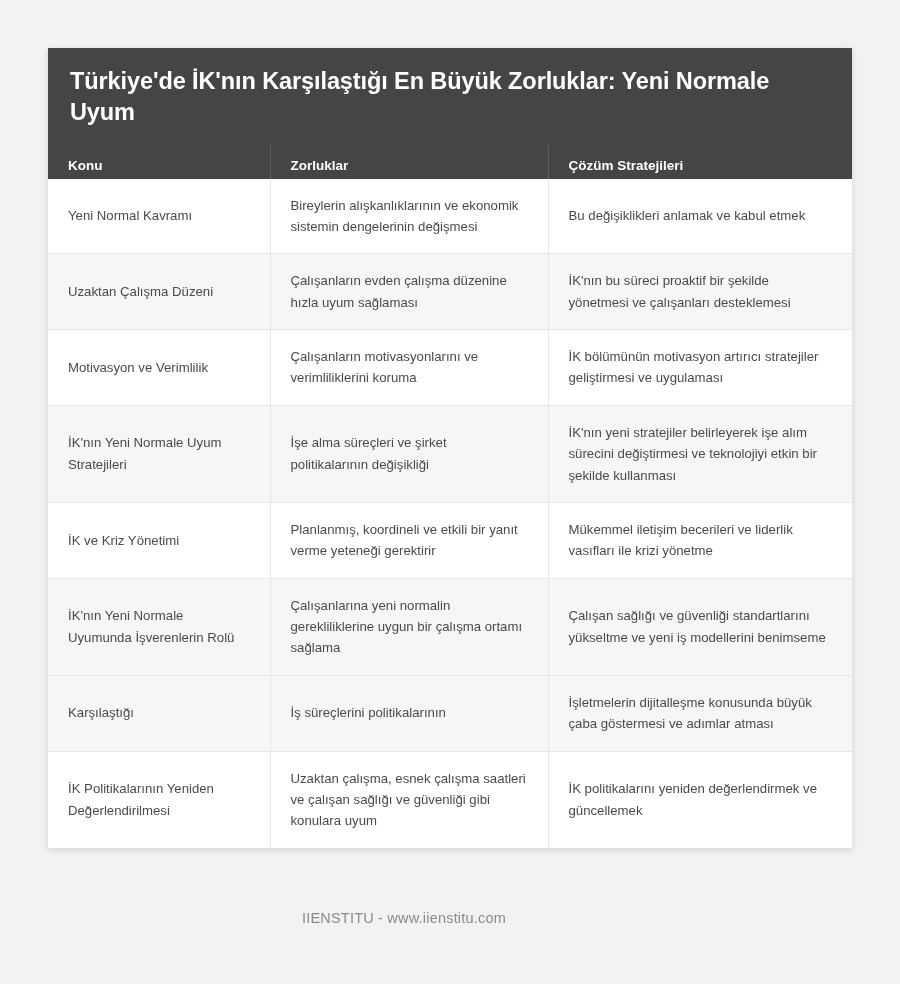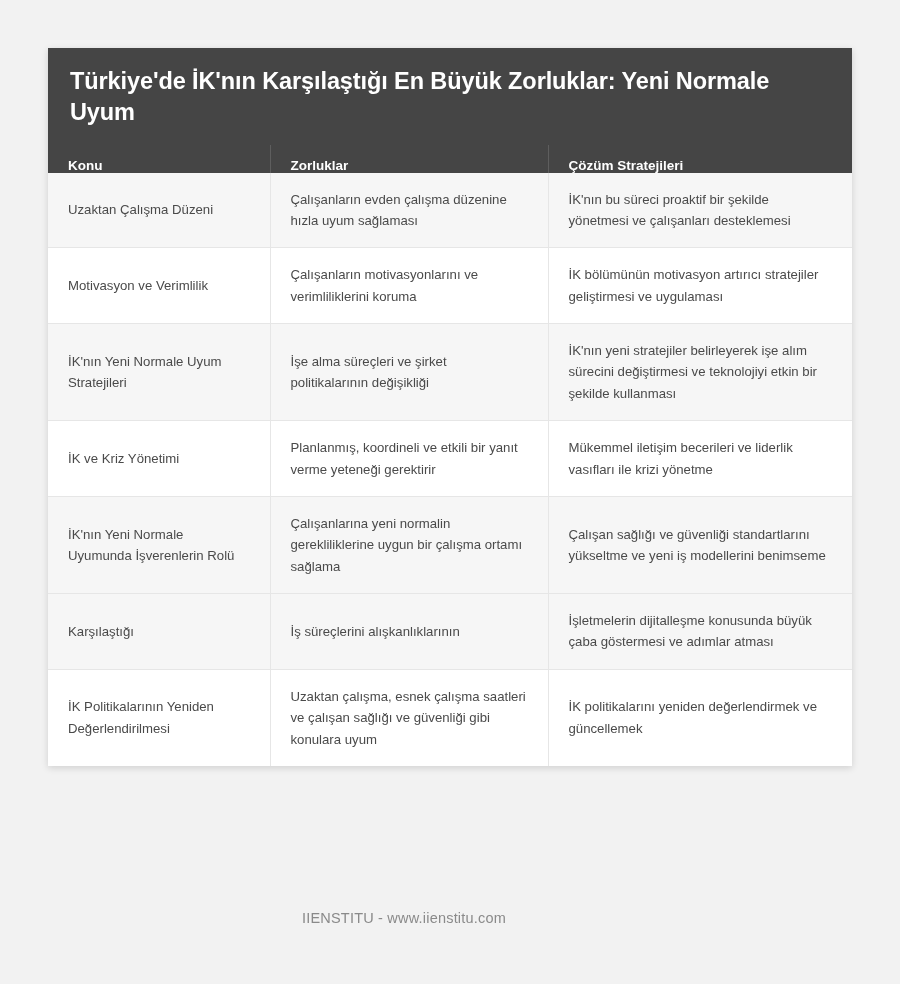--- a/index.html
+++ b/index.html
@@ -56,21 +56,21 @@
     border-collapse: collapse;
     table-layout: fixed;
   }
 
   table.data-table thead th {
     background: #454545;
     color: #ffffff;
     font-size: 13.5px;
     font-weight: bold;
     text-align: left;
-    padding: 13px 20px 0 20px;
+    padding: 13px 20px 6px 20px;
     border-right: 1px solid #5e5e5e;
     vertical-align: middle;
     box-sizing: border-box;
   }
   table.data-table thead th:last-child {
     border-right: none;
   }
 
   table.data-table tbody td {
     font-size: 13.2px;
@@ -131,20 +131,25 @@
       </colgroup>
       <thead>
         <tr>
           <th>Konu</th>
           <th>Zorluklar</th>
           <th>Çözüm Stratejileri</th>
         </tr>
       </thead>
       <tbody>
 
+        <tr class="row-plain">
+          <td>Yeni Normal Kavramı</td>
+          <td>Bireylerin alışkanlıklarının ve ekonomik sistemin dengelerinin değişmesi</td>
+          <td>Bu değişiklikleri anlamak ve kabul etmek</td>
+        </tr>
 
         <tr class="row-alt">
           <td>Uzaktan Çalışma Düzeni</td>
           <td>Çalışanların evden çalışma düzenine hızla uyum sağlaması</td>
           <td>İK'nın bu süreci proaktif bir şekilde yönetmesi ve çalışanları desteklemesi</td>
         </tr>
 
         <tr class="row-plain">
           <td>Motivasyon ve Verimlilik</td>
           <td>Çalışanların motivasyonlarını ve verimliliklerini koruma</td>
@@ -165,21 +170,21 @@
 
         <tr class="row-alt">
           <td>İK'nın Yeni Normale Uyumunda İşverenlerin Rolü</td>
           <td>Çalışanlarına yeni normalin gerekliliklerine uygun bir çalışma ortamı sağlama</td>
           <td>Çalışan sağlığı ve güvenliği standartlarını yükseltme ve yeni iş modellerini benimseme</td>
         </tr>
 
 
         <tr class="row-alt">
           <td>Karşılaştığı</td>
-          <td>İş süreçlerini alışkanlıklarının</td>
+          <td>İş süreçlerini politikalarının</td>
           <td>İşletmelerin dijitalleşme konusunda büyük çaba göstermesi ve adımlar atması</td>
         </tr>
 
         <tr class="row-plain">
           <td>İK Politikalarının Yeniden Değerlendirilmesi</td>
           <td>Uzaktan çalışma, esnek çalışma saatleri ve çalışan sağlığı ve güvenliği gibi konulara uyum</td>
           <td>İK politikalarını yeniden değerlendirmek ve güncellemek</td>
         </tr>
 
       </tbody>

